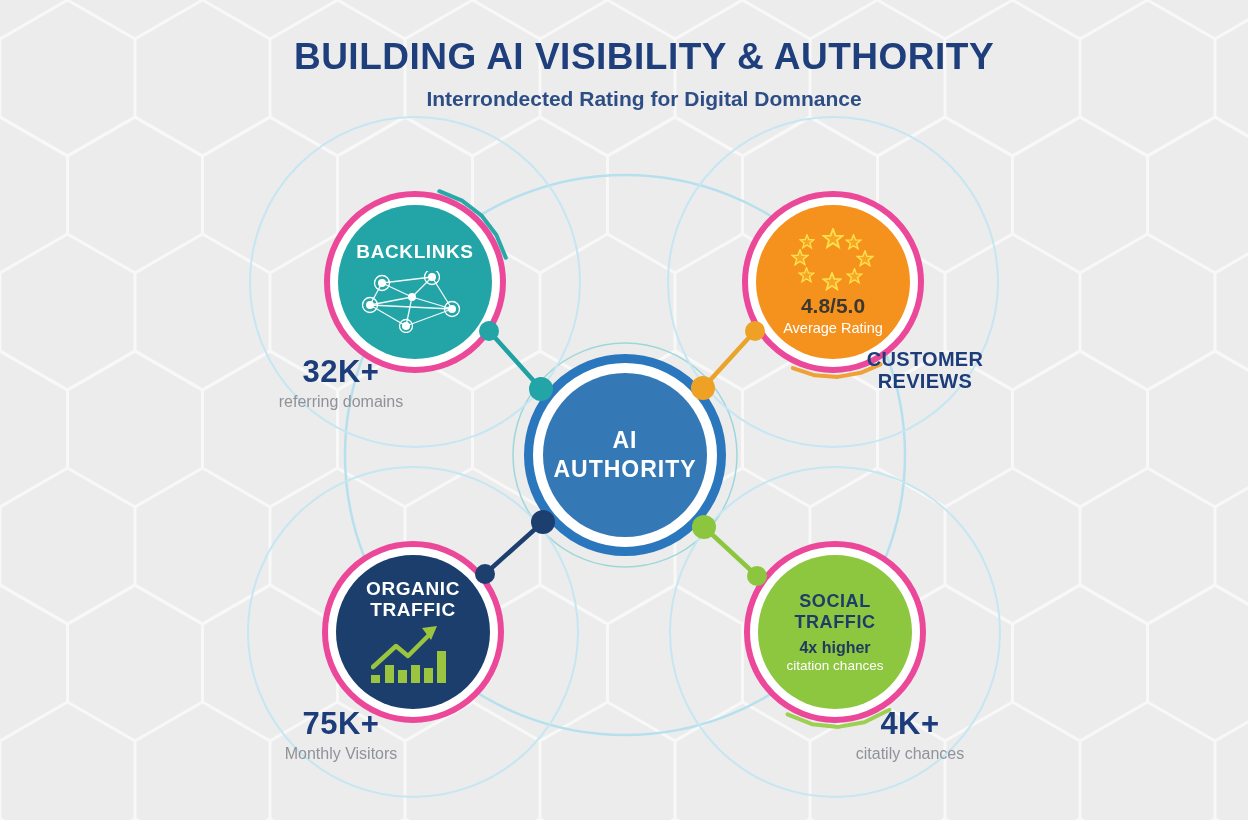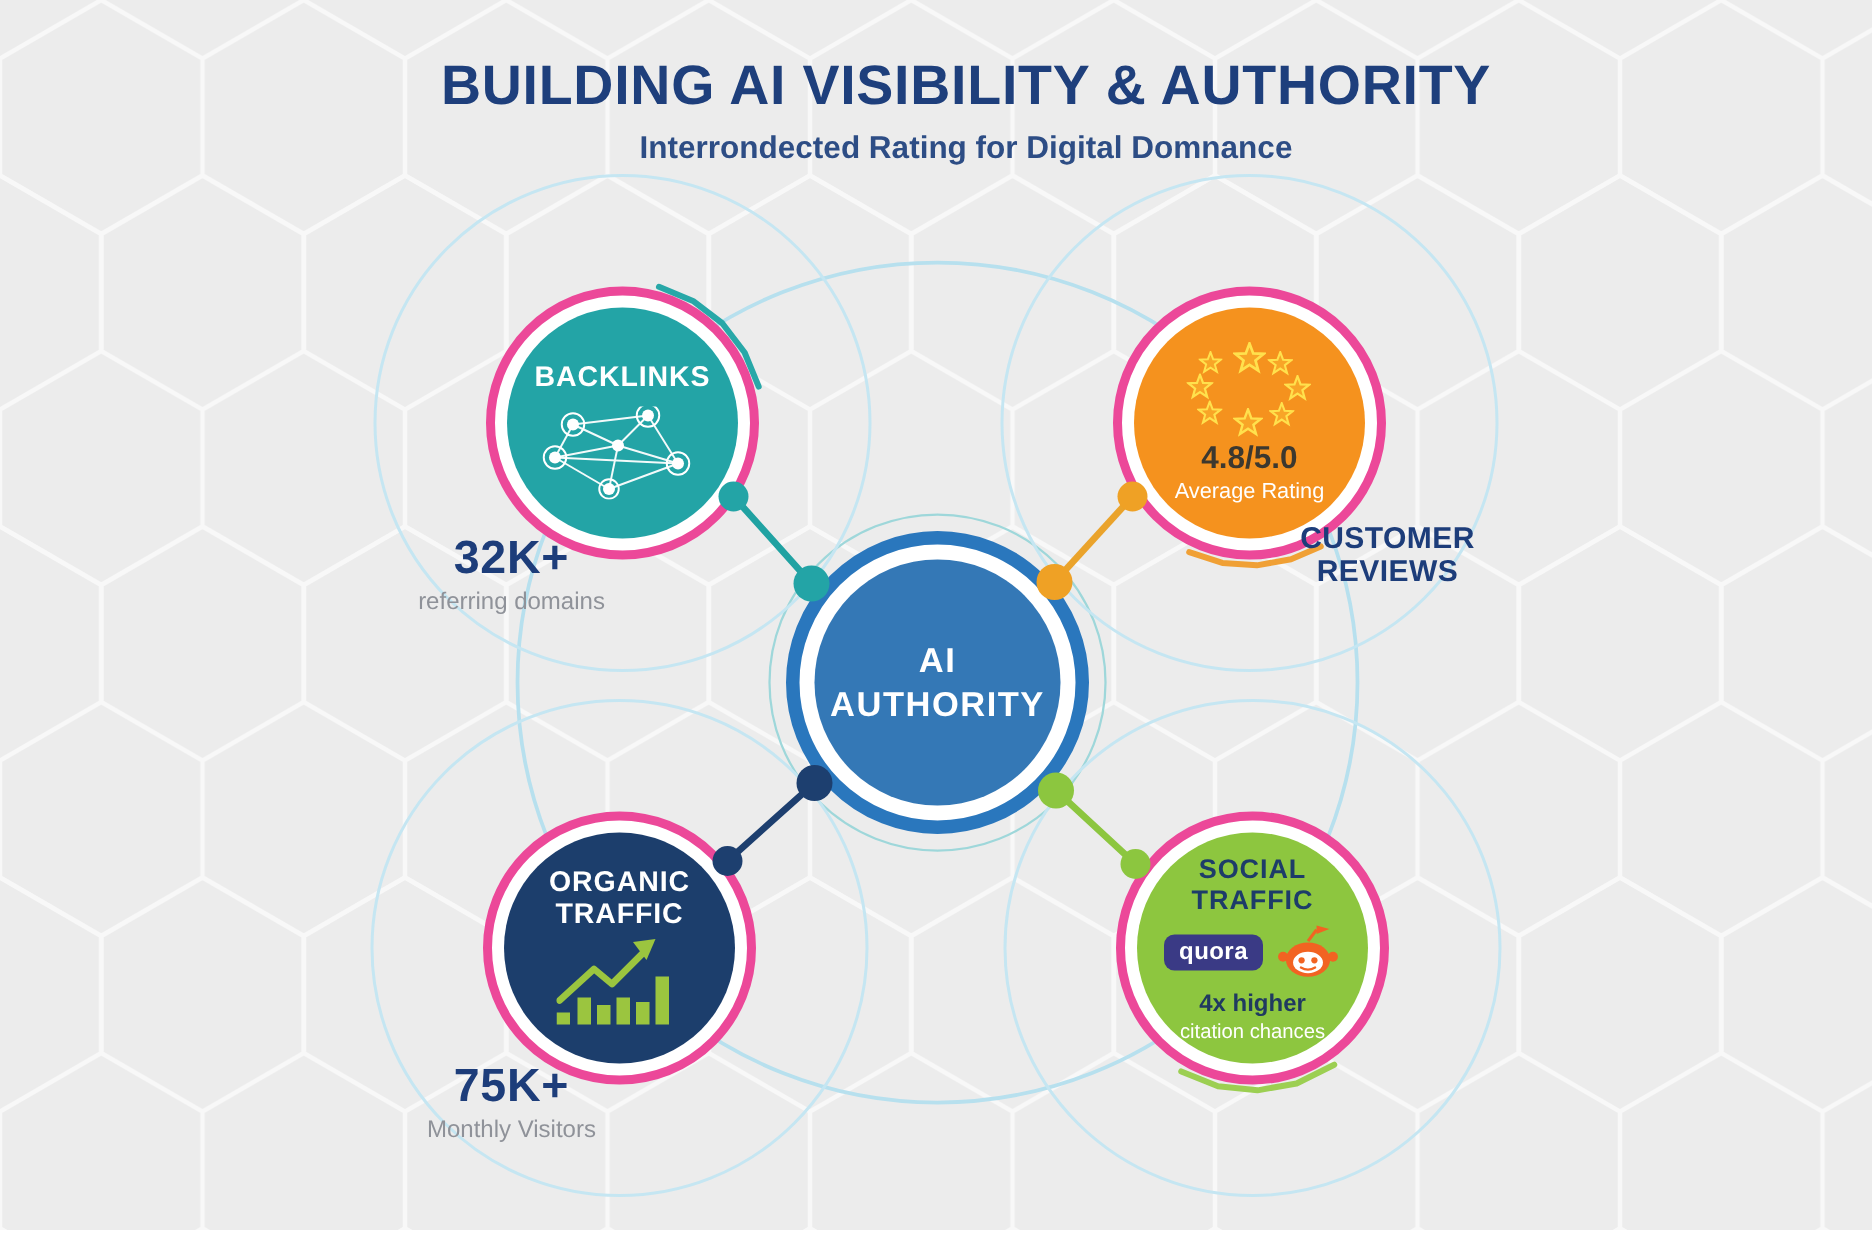--- a/index.html
+++ b/index.html
@@ -164,34 +164,20 @@
       </svg>
     </div>
   </div>
 
   <div class="node pos-social">
     <div class="fill" style="background:#8dc63f;">
       <div class="node-label dark" style="font-size:18px;">
         <div>SOCIAL</div>
         <div>TRAFFIC</div>
       </div>
-      <div class="badges-row">
-        <div class="quora-badge">quora</div>
-        <svg width="44" height="38" viewBox="0 0 44 40">
-          <line x1="22" y1="12" x2="28" y2="4" stroke="#f26322" stroke-width="2.2"></line>
-          <polygon points="28,1 37,3.5 28,7" fill="#f26322"></polygon>
-          <circle cx="4.5" cy="23" r="3.5" fill="#f26322"></circle>
-          <circle cx="39.5" cy="23" r="3.5" fill="#f26322"></circle>
-          <ellipse cx="22" cy="25" rx="15.5" ry="12" fill="#f26322"></ellipse>
-          <ellipse cx="22" cy="27" rx="10.5" ry="7.5" fill="#ffffff"></ellipse>
-          <circle cx="17.5" cy="25.5" r="2.2" fill="#f26322"></circle>
-          <circle cx="26.5" cy="25.5" r="2.2" fill="#f26322"></circle>
-          <path d="M17,30.5 Q22,33.5 27,30.5" fill="none" stroke="#f26322" stroke-width="1.6" stroke-linecap="round"></path>
-        </svg>
-      </div>
       <div class="social-stat">4x higher</div>
       <div class="social-stat-caption">citation chances</div>
     </div>
   </div>
 
   <div class="hub">
     <div class="hub-fill">
       <div class="hub-label">
         <div>AI</div>
         <div>AUTHORITY</div>
@@ -224,14 +210,18 @@
   <div class="side-label" style="left:840px;top:348px;">
     <div>CUSTOMER</div>
     <div>REVIEWS</div>
   </div>
 
   <div class="metric-block" style="left:256px;top:706px;">
     <div class="metric-value">75K+</div>
     <div class="metric-caption">Monthly Visitors</div>
   </div>
 
+  <div class="metric-block" style="left:825px;top:706px;">
+    <div class="metric-value">4K+</div>
+    <div class="metric-caption">citatily chances</div>
+  </div>
 
 </div>
 
 </body></html>

